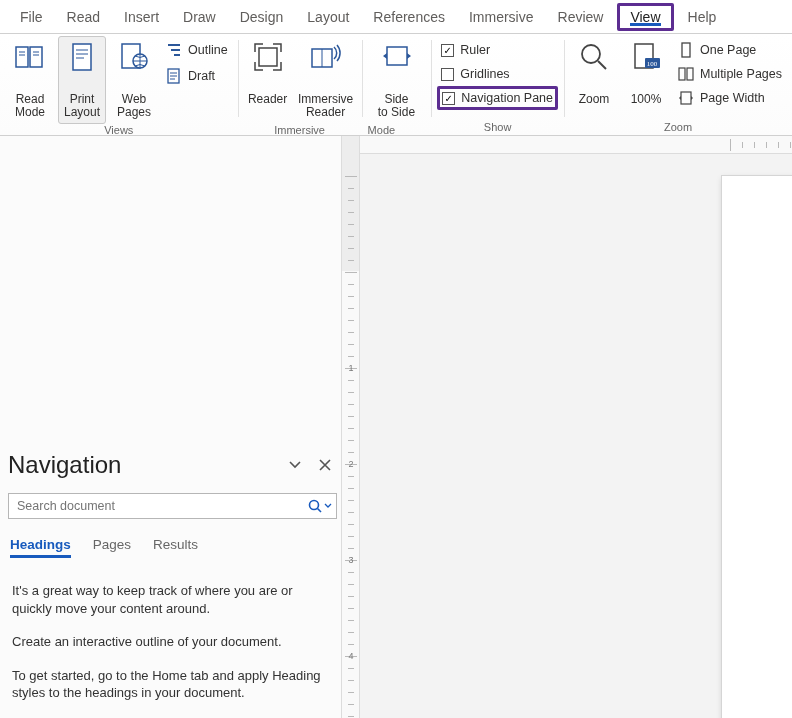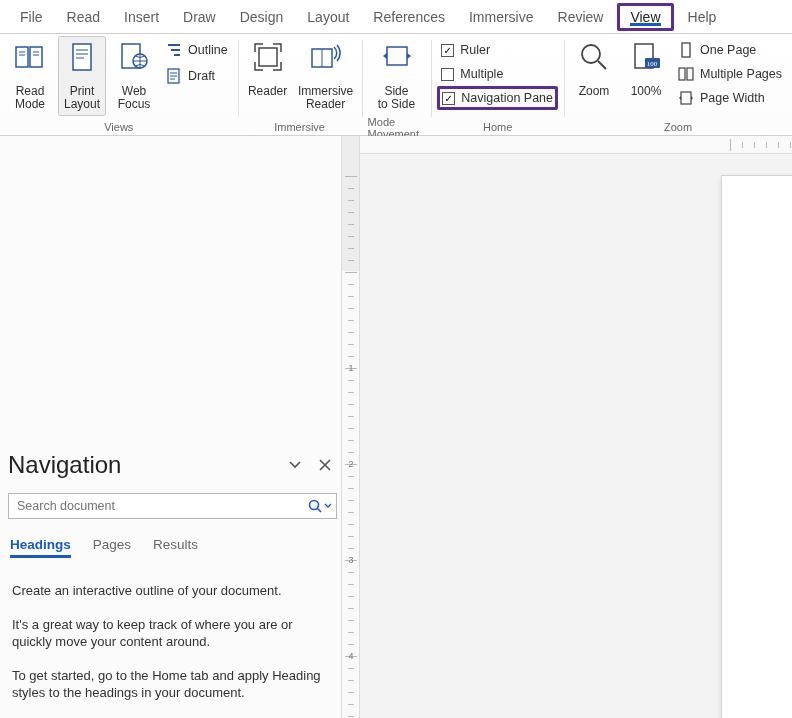--- a/index.html
+++ b/index.html
@@ -83,21 +83,21 @@
     flex-direction: column;
     align-items: center;
     justify-content: flex-start;
     width: 48px;
     padding: 4px 2px;
     text-align: center;
     font-size: 12px;
     line-height: 1.1;
     border: 1px solid transparent;
     border-radius: 3px;
-    gap: 12px;
+    gap: 20px;
   }
   .big-btn.selected {
     background:#f0f0f0;
     border-color:#c8c8c8;
   }
   .big-btn .ico { width:32px; height:32px; display:flex; align-items:center; justify-content:center; }
 
   .small-row {
     display:flex; align-items:center;
     font-size:12.5px; gap:6px;
@@ -272,21 +272,21 @@
       </div>
       <div class="big-btn">
         <span class="ico">
           <svg width="28" height="30">
               <rect x="2" y="2" width="18" height="24" fill="#fff" stroke="#2b579a" stroke-width="1.5"></rect>
               <circle cx="20" cy="19" r="7" fill="#fff" stroke="#2b579a" stroke-width="1.5"></circle>
               <path d="M13 19h14M20 12v14M15 14a10 10 0 0 0 10 0M15 24a10 10 0 0 1 10 0" fill="none" stroke="#2b579a" stroke-width="1"></path>
             </svg>
         </span>
         <span style="white-space:pre-line">Web
-Focus</span>
+Pages</span>
       </div>
       <div style="display:flex;flex-direction:column;gap:2px;padding-top:2px">
         <div class="small-row">
           <span>
             <svg width="16" height="16">
                 <line x1="2" y1="3" x2="14" y2="3" stroke="#2b579a" stroke-width="2"></line>
                 <line x1="5" y1="8" x2="14" y2="8" stroke="#2b579a" stroke-width="2"></line>
                 <line x1="8" y1="13" x2="14" y2="13" stroke="#2b579a" stroke-width="2"></line>
               </svg>
           </span>
@@ -352,29 +352,29 @@
 
   <div class="group">
     <div class="group-body">
       <div style="display:flex;flex-direction:column;gap:0;padding-top:2px">
         <div class="small-row">
           <span class="check checked"></span>
           <span>Ruler</span>
         </div>
         <div class="small-row">
           <span class="check"></span>
-          <span>Multiple</span>
+          <span>Gridlines</span>
         </div>
         <div class="small-row callout-box">
           <span class="check checked"></span>
           <span>Navigation Pane</span>
         </div>
       </div>
     </div>
-    <div class="group-label">Home</div>
+    <div class="group-label">Show</div>
   </div>
 
   <div class="group">
     <div class="group-body">
       <div class="big-btn">
         <span class="ico">
           <svg width="30" height="30">
               <circle cx="12" cy="12" r="9" fill="none" stroke="#444" stroke-width="1.8"></circle>
               <line x1="19" y1="19" x2="27" y2="27" stroke="#444" stroke-width="2"></line>
             </svg>
@@ -463,22 +463,22 @@
       </div>
     </div>
 
     <div class="navtabs">
       <div class="navtab active">Headings</div>
       <div class="navtab">Pages</div>
       <div class="navtab">Results</div>
     </div>
 
     <div class="nav-body">
+      <p>It's a great way to keep track of where you are or quickly move your content around.</p>
       <p>Create an interactive outline of your document.</p>
-      <p>It's a great way to keep track of where you are or quickly move your content around.</p>
       <p>To get started, go to the Home tab and apply Heading styles to the headings in your document.</p>
     </div>
   </div>
 
   <div class="docarea">
     <div class="ruler-tab-stop">L</div>
     <div class="ruler-h">
         <div class="tick big" style="left: 370px;"></div>
         <div class="tick" style="left: 382px;"></div>
         <div class="tick" style="left: 394px;"></div>

